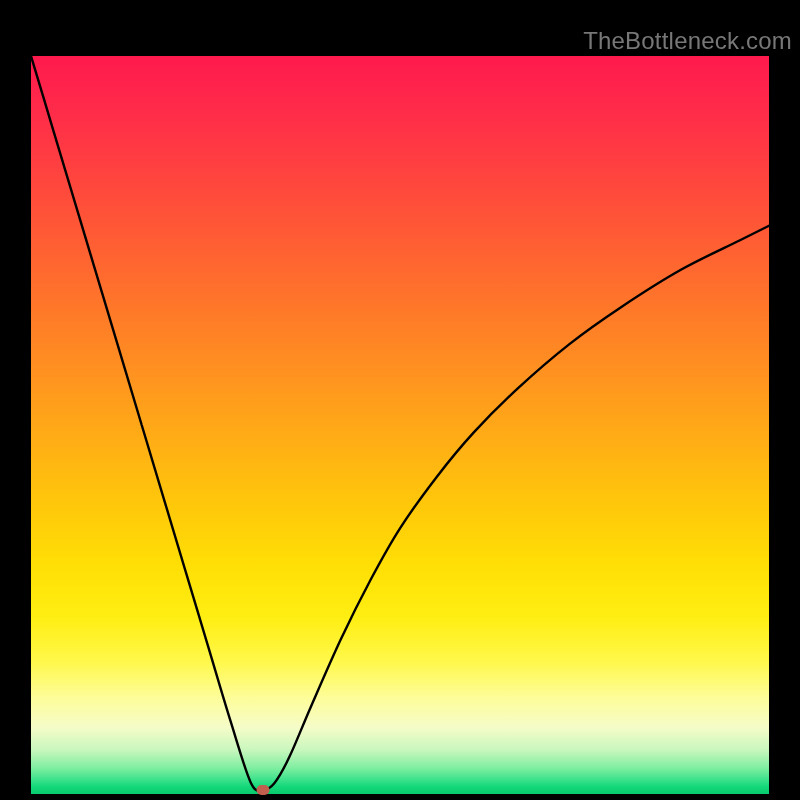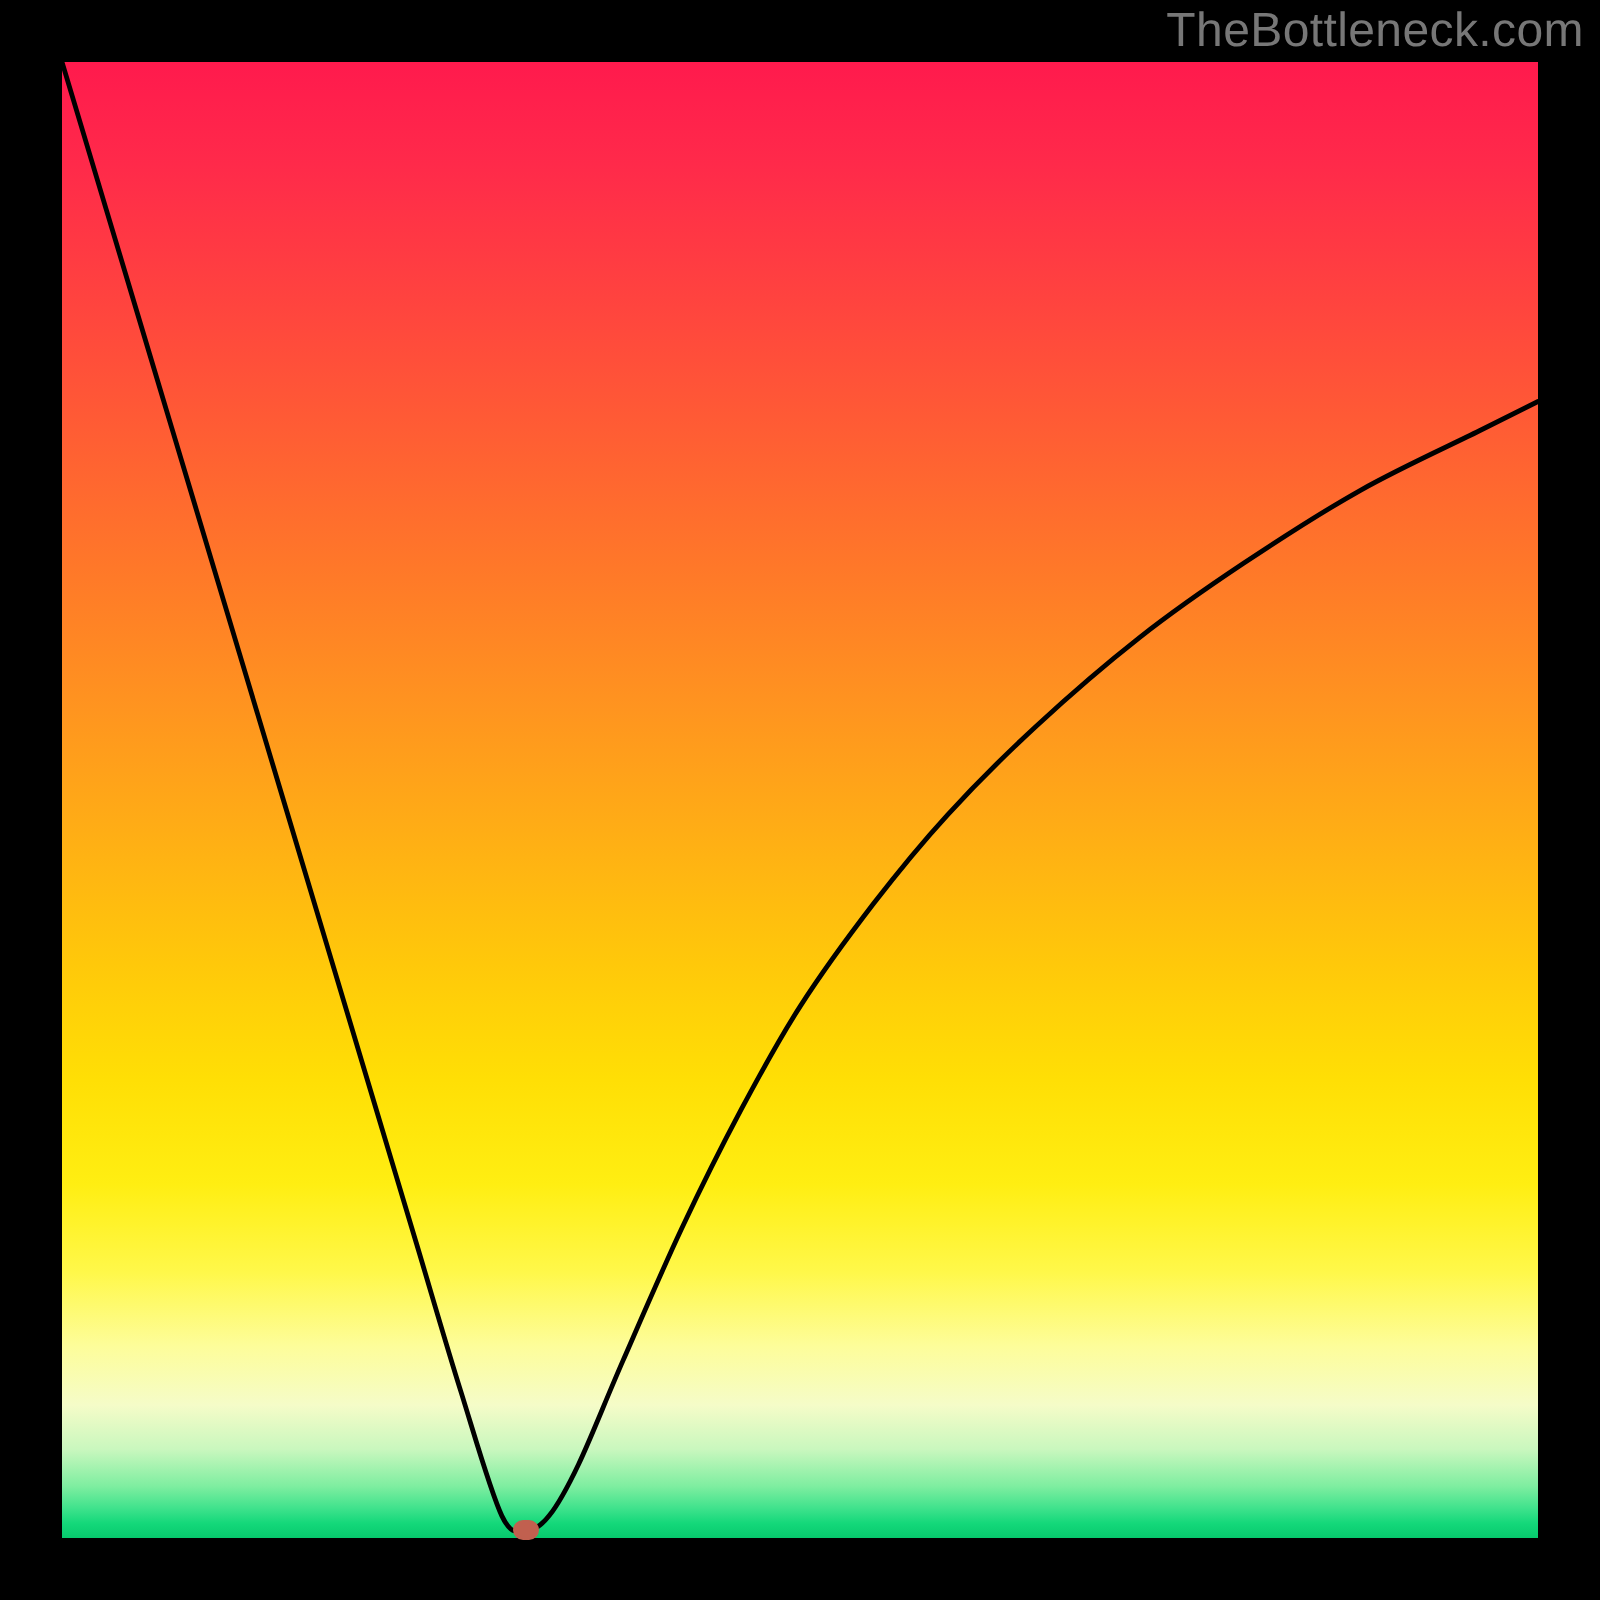--- a/index.html
+++ b/index.html
@@ -9,20 +9,21 @@
     height: 800px;
     background: #000;
     font-family: Arial, Helvetica, sans-serif;
     overflow: hidden;
   }
   .frame {
     position: relative;
     width: 800px;
     height: 732px;
     background: #000;
+    margin-top: 25px;
   }
   .watermark {
     position: absolute;
     top: 2px;
     right: 8px;
     color: #777;
     font-size: 24px;
     font-weight: 500;
     letter-spacing: 0.2px;
     z-index: 10;

